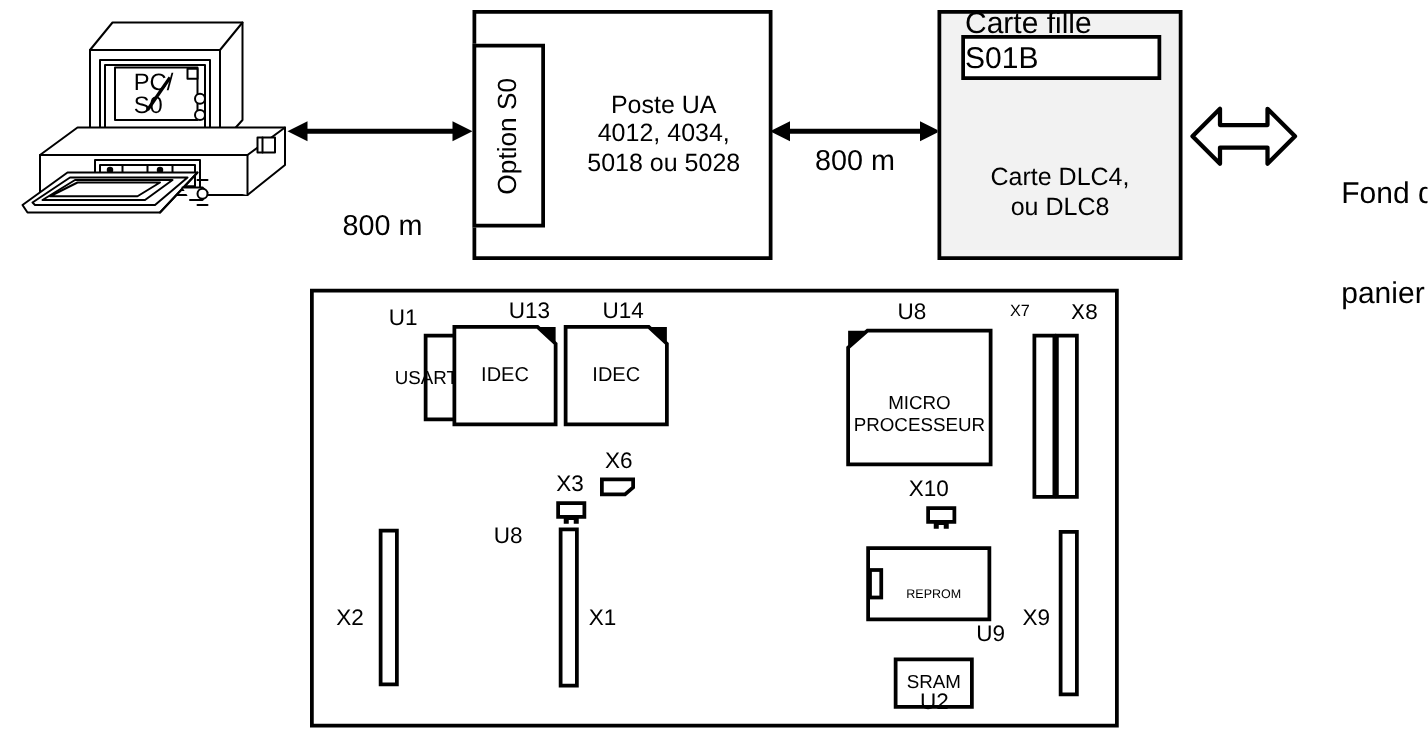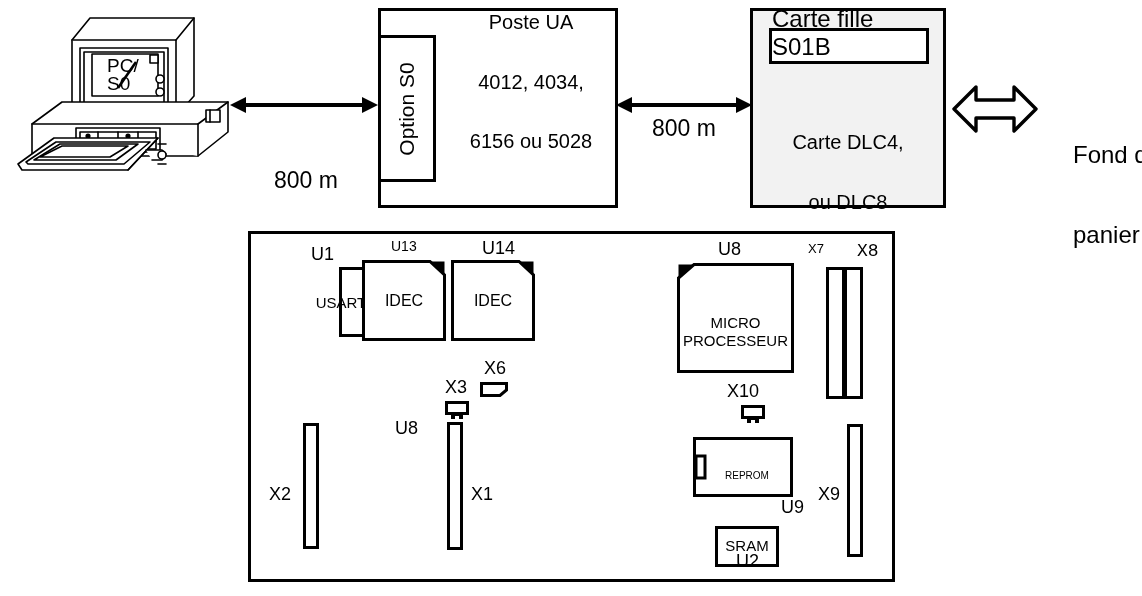--- a/index.html
+++ b/index.html
@@ -28,23 +28,23 @@
     position: absolute;
     border: 3px solid #000;
     background: #fff;
     box-sizing: border-box;
   }
   .box-gray { background: #f2f2f2; }
 
   .ctr {
     display: flex;
     align-items: center;
+    justify-content: center;
     text-align: center;
     line-height: 1.18;
-    gap: 36px;
   }
 
   
   .lbl {
     position: absolute;
     white-space: pre;
     line-height: 1.12;
   }
 
   .vert-label {
@@ -150,21 +150,21 @@
   <div class="lbl ctr" style="left:236px; top:116px; width:140px; font-size:23px; display:block;">
     <div>800 m</div>
     <div>(point à</div>
     <div>point)</div>
   </div>
 
   <div class="box" style="left:378px; top:8px; width:240px; height:200px;">
     <div class="ctr" style="position:absolute; left:72px; top:0; right:6px; bottom:0; font-size:20px; flex-direction:column;">
       <div>Poste UA</div>
       <div>4012, 4034,</div>
-      <div>6156 ou 5028</div>
+      <div>5018 ou 5028</div>
     </div>
   </div>
 
   <div class="box" style="left:378px; top:35px; width:58px; height:147px;">
     <div class="vert-label" style="position:absolute; left:50%; top:50%; margin-left:-60px; margin-top:-12px; width:120px; text-align:center; font-size:21px;">Option S0</div>
   </div>
 
   <div class="abs" style="left:614px; top:92px; width:140px; height:26px;">
     <svg width="140" height="26" viewBox="0 0 140 26">
       <path d="M2 13 L18 5 L18 21 Z" fill="#000"></path>
@@ -201,21 +201,21 @@
     <div class="reflabel" style="left:60px; top:10px; font-size:18px;">U1</div>
     <div class="abs" style="left:54px; top:33px; width:72px; height:70px;padding-left:34px;">
       <svg width="72" height="70" viewBox="0 0 72 70">
         <path d="M1.5 1.5 L70.5 1.5 L70.5 55 L55 68.5 L1.5 68.5 Z" fill="#fff" stroke="#000" stroke-width="3"></path>
         <path d="M70.5 55 L55 68.5" stroke="#000" stroke-width="3"></path>
         <path d="M70.5 55 L70.5 68.5 L55 68.5 Z" fill="#000"></path>
       </svg>
       <div style="position:absolute; left:0; top:0; width:72px; height:70px; display:flex; align-items:center; justify-content:center; font-size:15px;">USART</div>
     </div>
 
-    <div class="reflabel" style="left:140px; top:4px; font-size:14px;">U13</div>
+    <div class="reflabel" style="left:156px; top:4px; font-size:18px;">U13</div>
     <div class="abs" style="left:111px; top:26px; width:84px; height:81px;">
       <svg width="84" height="81" viewBox="0 0 84 81">
         <path d="M1.5 1.5 L68 1.5 L82.5 15 L82.5 79.5 L1.5 79.5 Z" fill="#fff" stroke="#000" stroke-width="3"></path>
         <path d="M68 1.5 L82.5 15 L82.5 1.5 Z" fill="#000"></path>
       </svg>
       <div style="position:absolute; left:0; top:0; width:84px; height:81px; display:flex; align-items:center; justify-content:center; font-size:16px;">IDEC</div>
     </div>
 
     <div class="reflabel" style="left:231px; top:4px; font-size:18px;">U14</div>
     <div class="abs" style="left:200px; top:26px; width:84px; height:81px;">

